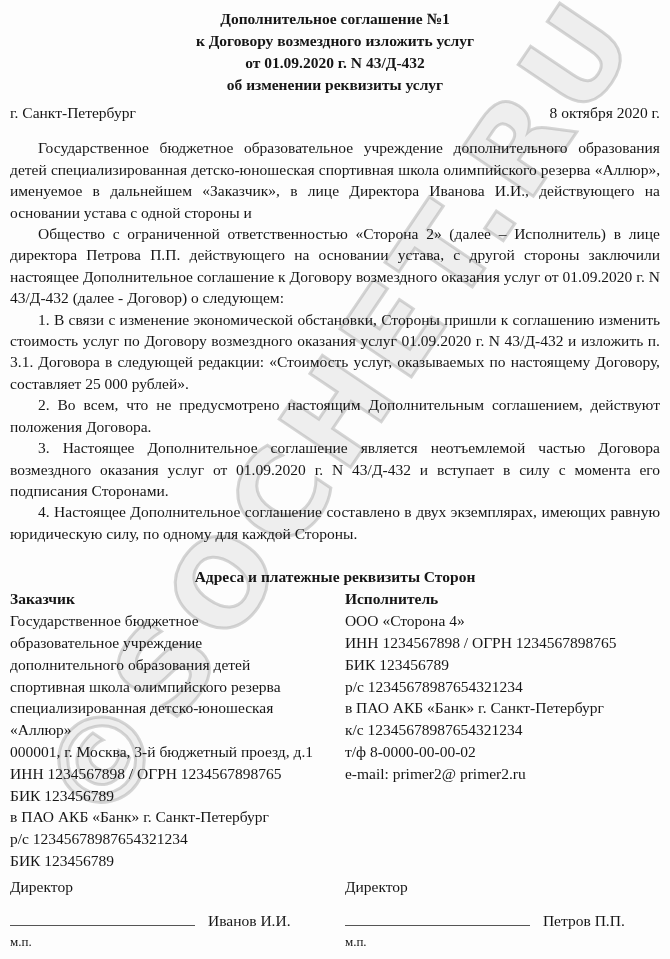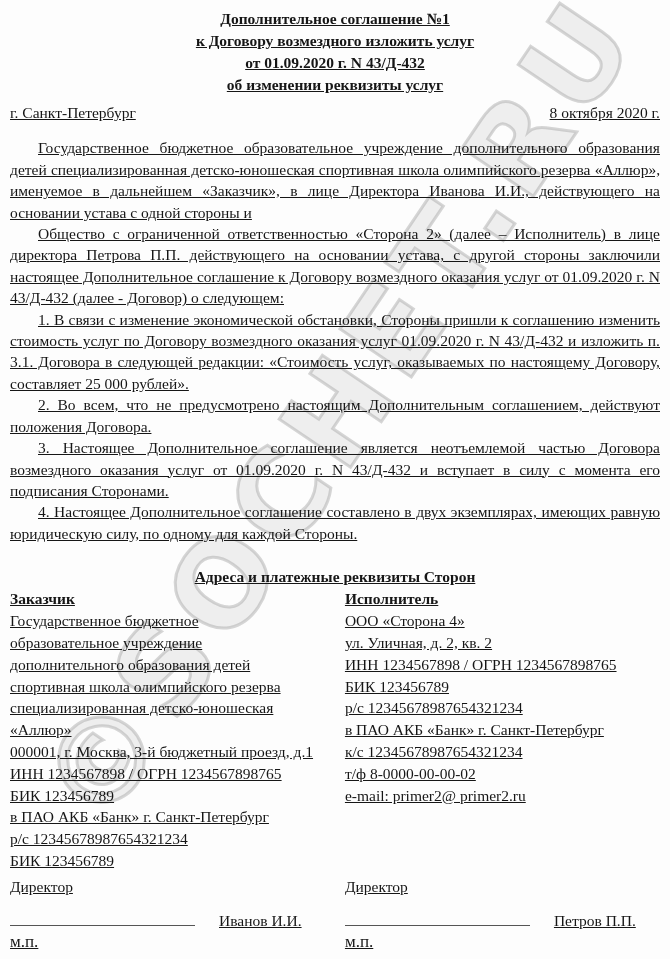--- a/index.html
+++ b/index.html
@@ -6,21 +6,21 @@
   .page{
     position:relative;
     width:670px;height:959px;
     background:#fdfdfd;
     overflow:hidden;
     font-family:"Liberation Serif", serif;
     color:#161616;
     font-size:15.5px;
     line-height:21.4px;
   }
-  .content{position:relative;z-index:1;padding:8px 10px 0 10px;text-decoration:underline;}
+  .content{position:relative;z-index:1;padding:8px 10px 0 10px;}
   .watermark{
     position:absolute;z-index:0;
     left:-160px;top:400px;width:1000px;
     text-align:center;
     font-family:"DejaVu Sans", sans-serif;
     font-weight:bold;
     font-size:118px;
     letter-spacing:10px;
     color:rgba(170,170,170,0.18);
     -webkit-text-stroke:3px rgba(165,165,165,0.45);
@@ -40,22 +40,22 @@
   .col-right{width:320px;margin-left:10px;}
   .col-header{font-weight:bold;line-height:22px;}
   .req-line{line-height:21.8px;}
   .req-line.wrap{text-align:justify;}
   .signatures{display:flex;margin-top:4px;}
   .sig-left{width:330px;}
   .sig-right{width:320px;margin-left:10px;}
   .sig-role{line-height:22px;}
   .sig-row{margin-top:12px;line-height:22px;white-space:nowrap;}
   .sig-line{display:inline-block;width:185px;border-bottom:1px solid #555;height:15px;vertical-align:baseline;}
-  .sig-name{margin-left:24px;}
-  .sig-seal{font-size:17px;line-height:18px;margin-top:1px;}
+  .sig-name{margin-left:13px;}
+  .sig-seal{font-size:13px;line-height:18px;margin-top:1px;}
 </style>
 </head>
 <body>
 
 <div class="page">
 
   <div class="watermark">©SOCHET.RU</div>
 
   <div class="content">
 
@@ -96,21 +96,20 @@
         <div class="req-line">ИНН 1234567898 / ОГРН 1234567898765</div>
         <div class="req-line">БИК 123456789</div>
         <div class="req-line">в ПАО АКБ «Банк» г. Санкт-Петербург</div>
         <div class="req-line">р/с 12345678987654321234</div>
         <div class="req-line">БИК 123456789</div>
       </div>
 
       <div class="col-right">
         <div class="col-header">Исполнитель</div>
         <div class="req-line">ООО «Сторона 4»</div>
-        <div class="req-line">ул. Уличная, д. 2, кв. 2</div>
         <div class="req-line">ИНН 1234567898 / ОГРН 1234567898765</div>
         <div class="req-line">БИК 123456789</div>
         <div class="req-line">р/с 12345678987654321234</div>
         <div class="req-line">в ПАО АКБ «Банк» г. Санкт-Петербург</div>
         <div class="req-line">к/с 12345678987654321234</div>
         <div class="req-line">т/ф 8-0000-00-00-02</div>
         <div class="req-line">e-mail: primer2@ primer2.ru</div>
       </div>
 
     </div>

